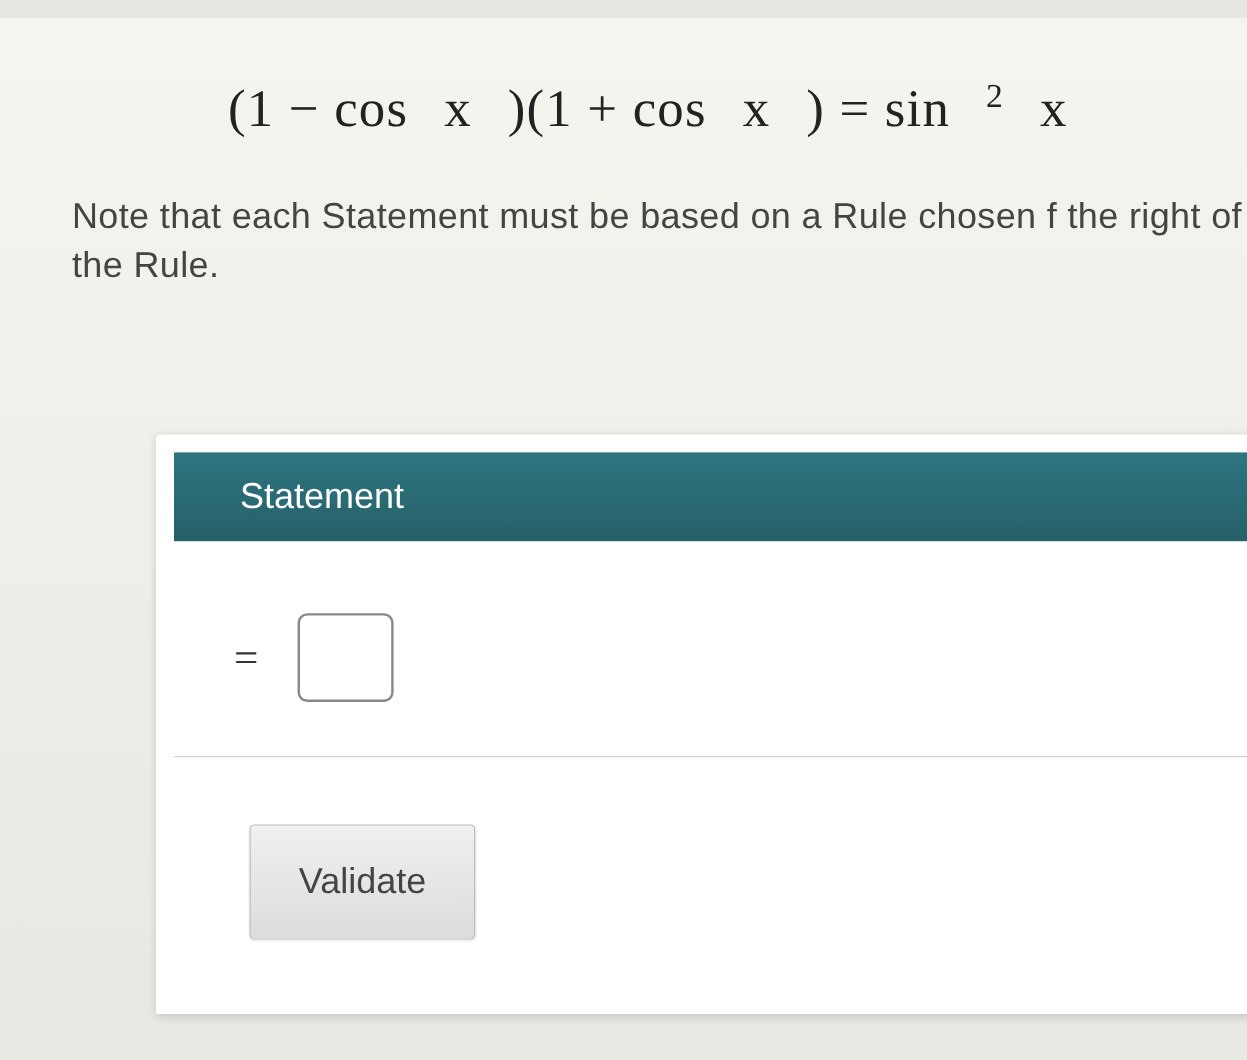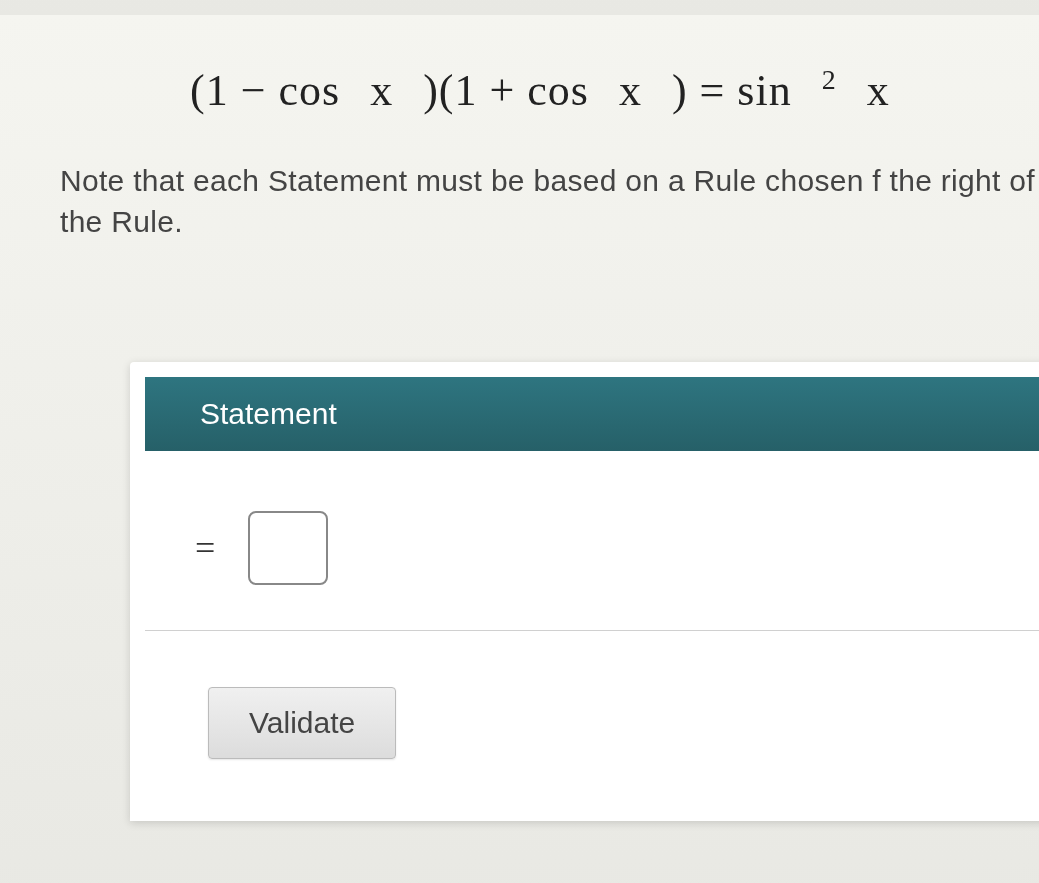--- a/index.html
+++ b/index.html
@@ -97,21 +97,21 @@
     }
     
     .validate-row {
       padding: 26px 0 32px 48px;
     }
     
     .validate-button {
       background: linear-gradient(to bottom, #f0f0f0 0%, #dcdcdc 100%);
       border: 1px solid #bbb;
       border-radius: 4px;
-      padding: 18px 40px;
+      padding: 30px 40px;
       font-size: 30px;
       color: #444;
       font-family: Verdana, Geneva, sans-serif;
       cursor: pointer;
       box-shadow: 0 1px 2px rgba(0,0,0,0.1);
     }
   </style>
 </head>
 <body>
 

